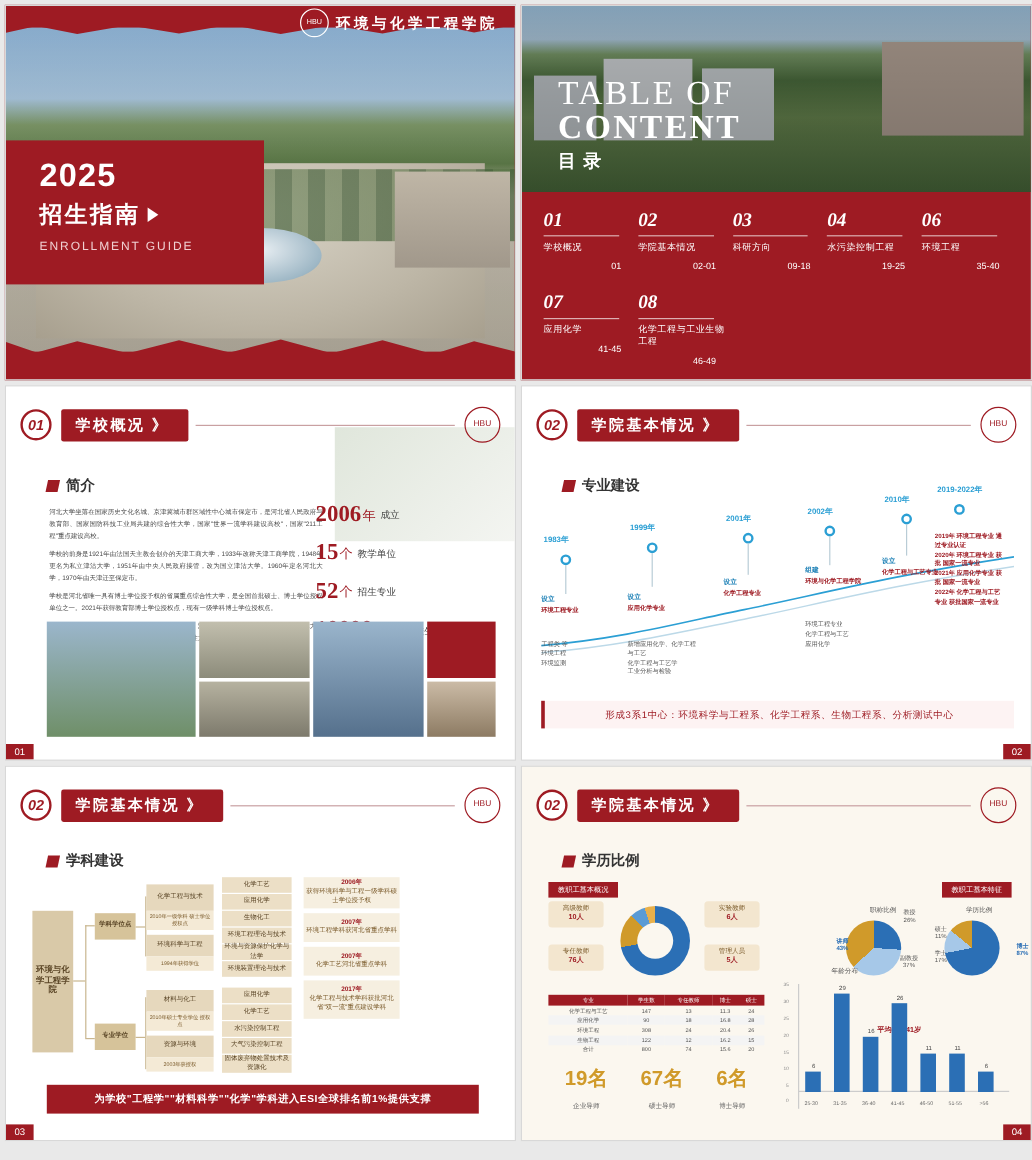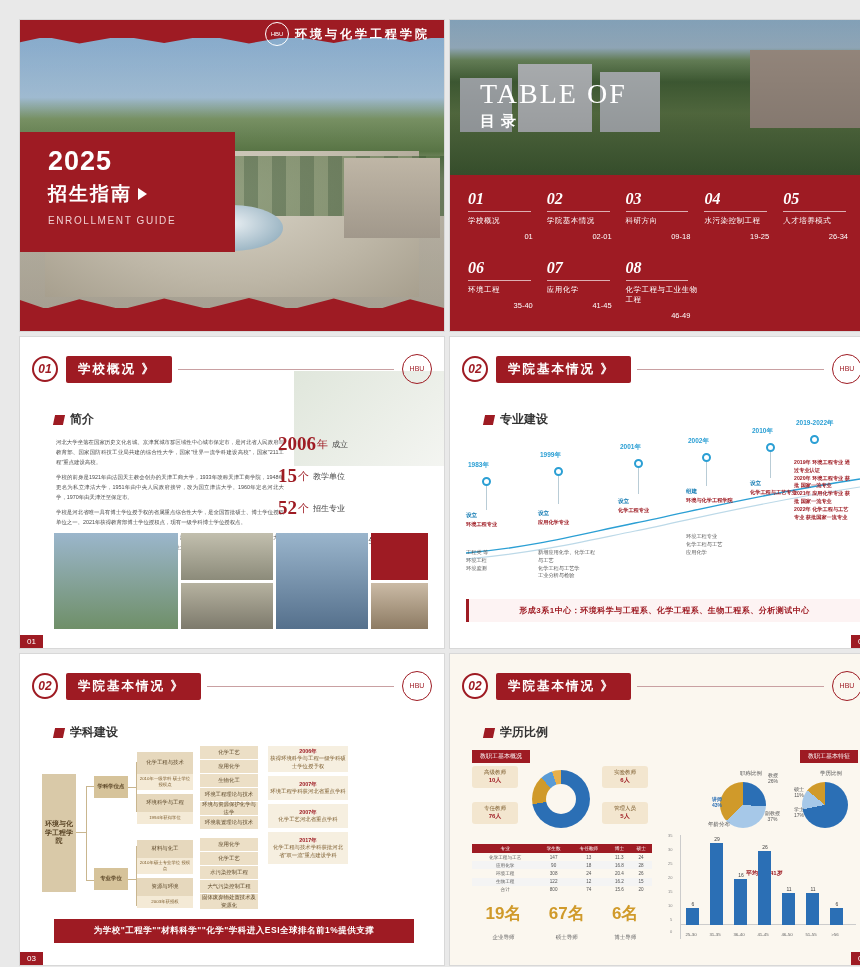--- a/index.html
+++ b/index.html
@@ -9,21 +9,21 @@
     font-family: "Liberation Sans", sans-serif;
   }
   .deck {
     width: 860px; height: 967px;
     position: relative;
     background: #e9e9e9;
     display: grid;
     grid-template-columns: 426px 426px;
     grid-template-rows: 313px 313px 313px;
     gap: 4px;
-    padding: 19px;
+    padding: 4px;
   }
   .slide {
     position: relative;
     background: #ffffff;
     overflow: hidden;
     border: 1px solid #d8d8d8;
   }
 
   
   .sec-head {
@@ -245,21 +245,21 @@
     position: absolute; left: -14px; top: -16px;
     font-size: 6.5px; color: #2b9fd4; font-weight: bold; white-space: nowrap;
   }
   .tl-stem { position: absolute; left: 4px; top: 9px; width: 1px; background: #b9ccd6; }
   .tl-body { position: absolute; left: -16px; font-size: 5.2px; line-height: 1.5; color: #555; width: 58px; }
   .tl-body b { display: block; color: #1a7fb5; font-size: 5.6px; margin-bottom: 2px; }
   .tl-body .red { color: #9e1b23; font-weight: bold; }
   .tl-footer {
     position: absolute; left: 16px; right: 14px; bottom: 26px;
     background: #fdf3f3; border-left: 3px solid #9e1b23;
-    color: #9e1b23; font-size: 8px; font-weight: bold;
+    color: #9e1b23; font-size: 8px; font-weight: normal;
     padding: 6px 8px; text-align: center; letter-spacing: .5px;
   }
 
   
   .org { position: absolute; left: 22px; top: 92px; right: 14px; height: 180px; font-size: 5.4px; }
   .org-root {
     position: absolute; left: 0; top: 28px; width: 34px; height: 118px;
     background: #d9c9a8; color: #5a4526; font-weight: bold;
     display: flex; align-items: center; justify-content: center;
     text-align: center; line-height: 1.25; font-size: 7px; padding: 2px;
@@ -332,20 +332,21 @@
   <div class="slide toc">
     <div class="toc-photo">
       <div class="bld" style="left:10px;top:58px;width:52px;height:54px;background:#c6ccd0;"></div>
       <div class="bld" style="left:68px;top:44px;width:74px;height:68px;background:#d6dadd;"></div>
       <div class="bld" style="left:150px;top:52px;width:60px;height:60px;background:#cdd3d6;"></div>
       <div class="bld" style="left:300px;top:30px;width:118px;height:78px;background:#b8a79a;"></div>
     </div>
     <div class="toc-overlay"></div>
     <div class="toc-title">
       <div class="toc-t1">TABLE OF</div>
+      <div class="toc-t2">CONTENT</div>
       <div class="toc-t3">目录</div>
     </div>
 
     <div class="toc-grid">
       <div class="toc-item">
         <div class="toc-num">01</div>
         <div class="toc-rule"></div>
         <div class="toc-label">学校概况</div>
         <div class="toc-page">01</div>
       </div>
@@ -359,26 +360,20 @@
         <div class="toc-num">03</div>
         <div class="toc-rule"></div>
         <div class="toc-label">科研方向</div>
         <div class="toc-page">09-18</div>
       </div>
       <div class="toc-item">
         <div class="toc-num">04</div>
         <div class="toc-rule"></div>
         <div class="toc-label">水污染控制工程</div>
         <div class="toc-page">19-25</div>
-      </div>
-      <div class="toc-item">
-        <div class="toc-num">05</div>
-        <div class="toc-rule"></div>
-        <div class="toc-label">人才培养模式</div>
-        <div class="toc-page">26-34</div>
       </div>
       <div class="toc-item">
         <div class="toc-num">06</div>
         <div class="toc-rule"></div>
         <div class="toc-label">环境工程</div>
         <div class="toc-page">35-40</div>
       </div>
       <div class="toc-item">
         <div class="toc-num">07</div>
         <div class="toc-rule"></div>

